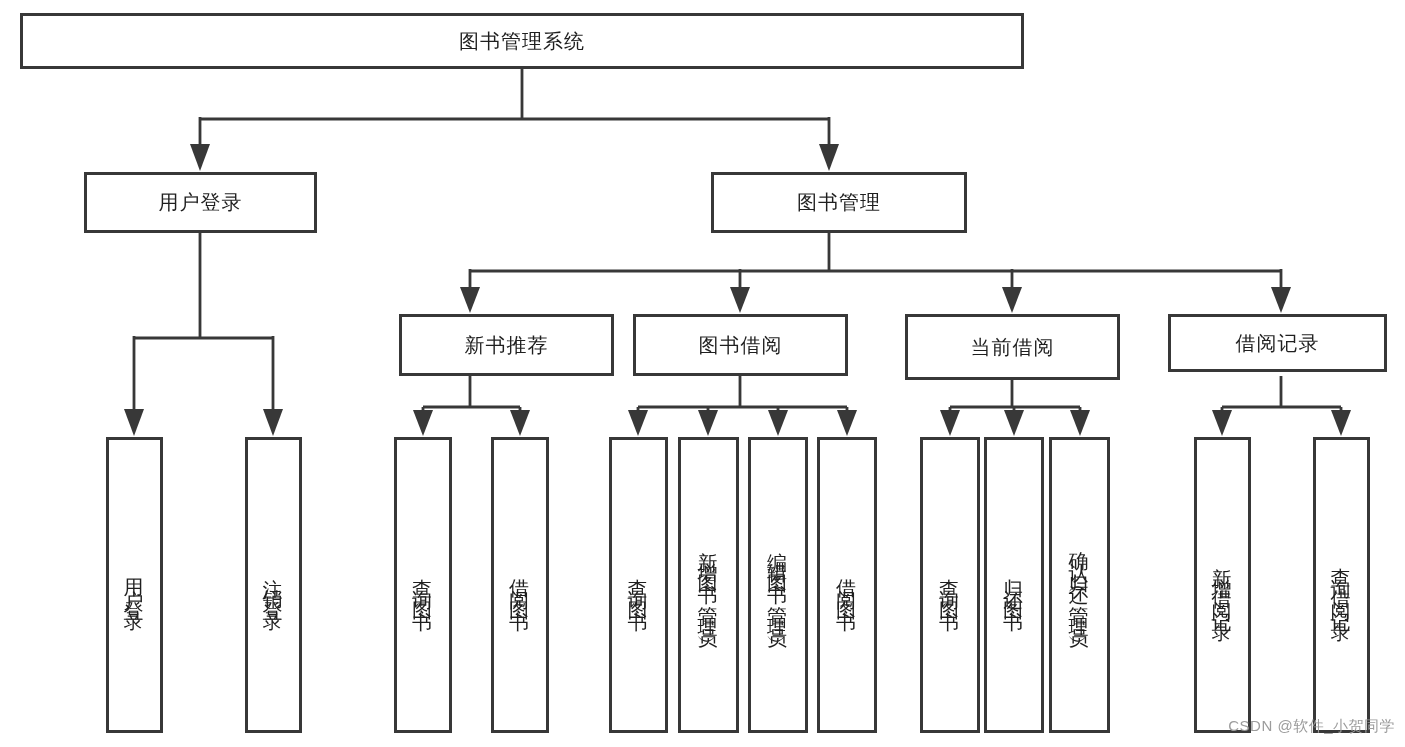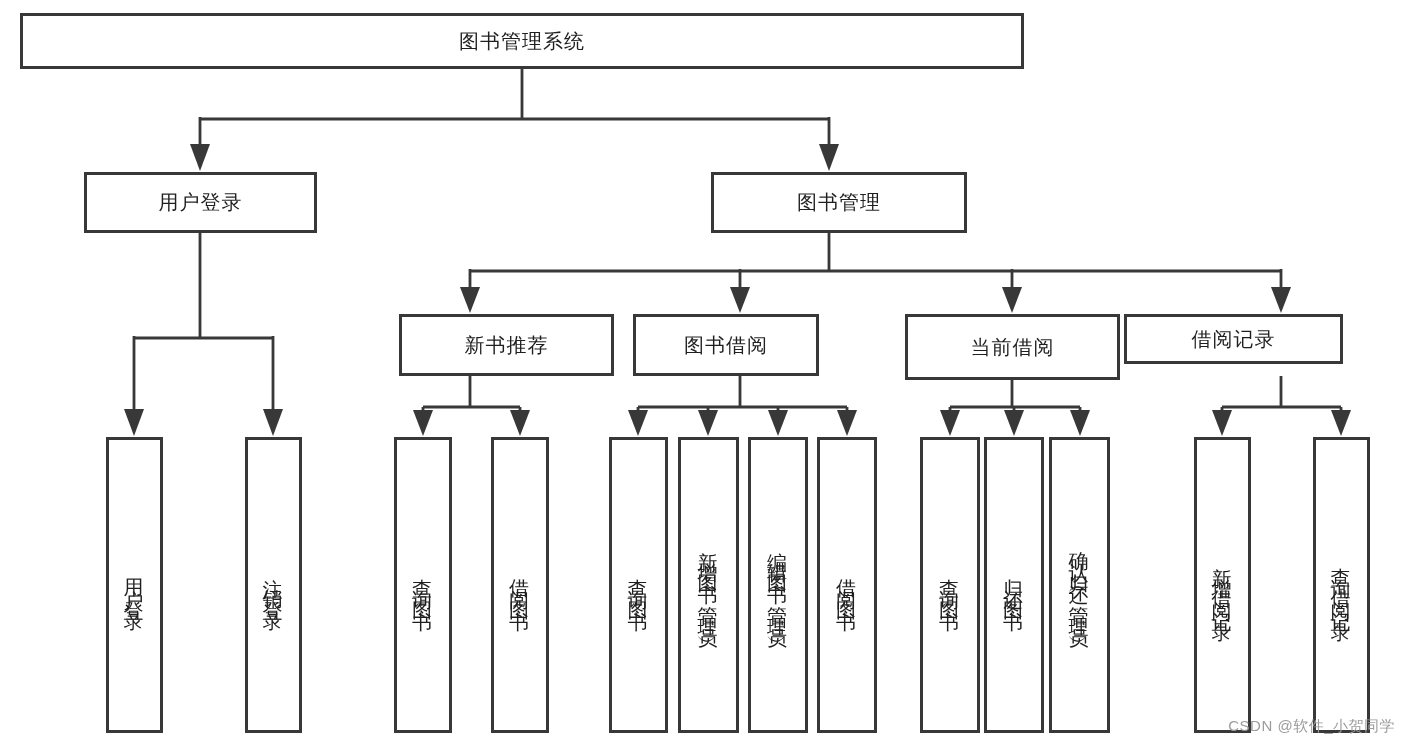--- a/index.html
+++ b/index.html
@@ -88,23 +88,23 @@
     <polygon class="ar" points="1212,410 1232,410 1222,436"></polygon>
     <polygon class="ar" points="1331,410 1351,410 1341,436"></polygon>
   </svg>
 
   <div class="box" style="left:20px;top:13px;width:1004px;height:56px;">图书管理系统</div>
 
   <div class="box" style="left:84px;top:172px;width:233px;height:61px;">用户登录</div>
   <div class="box" style="left:711px;top:172px;width:256px;height:61px;">图书管理</div>
 
   <div class="box" style="left:363px;top:314px;width:215px;height:62px;margin-left:36px;">新书推荐</div>
-  <div class="box" style="left:633px;top:314px;width:186px;height:62px;font-family:Liberation Mono, monospace;">图书借阅</div>
+  <div class="box" style="left:633px;top:314px;width:215px;height:62px;font-family:Liberation Mono, monospace;">图书借阅</div>
   <div class="box" style="left:905px;top:314px;width:215px;height:66px;">当前借阅</div>
-  <div class="box" style="left:1124px;top:314px;width:219px;height:50px;">借阅记录</div>
+  <div class="box" style="left:1168px;top:314px;width:219px;height:58px;">借阅记录</div>
 
   <div class="box leaf" style="left:106px;width:57px;">用户登录</div>
   <div class="box leaf" style="left:245px;width:57px;">注销登录</div>
 
   <div class="box leaf" style="left:394px;width:58px;">查询图书</div>
   <div class="box leaf" style="left:491px;width:58px;">借阅图书</div>
 
   <div class="box leaf" style="left:609px;width:59px;">查询图书</div>
   <div class="box leaf" style="left:678px;width:61px;">新增图书（管理员）</div>
   <div class="box leaf" style="left:748px;width:60px;">编辑图书（管理员）</div>

